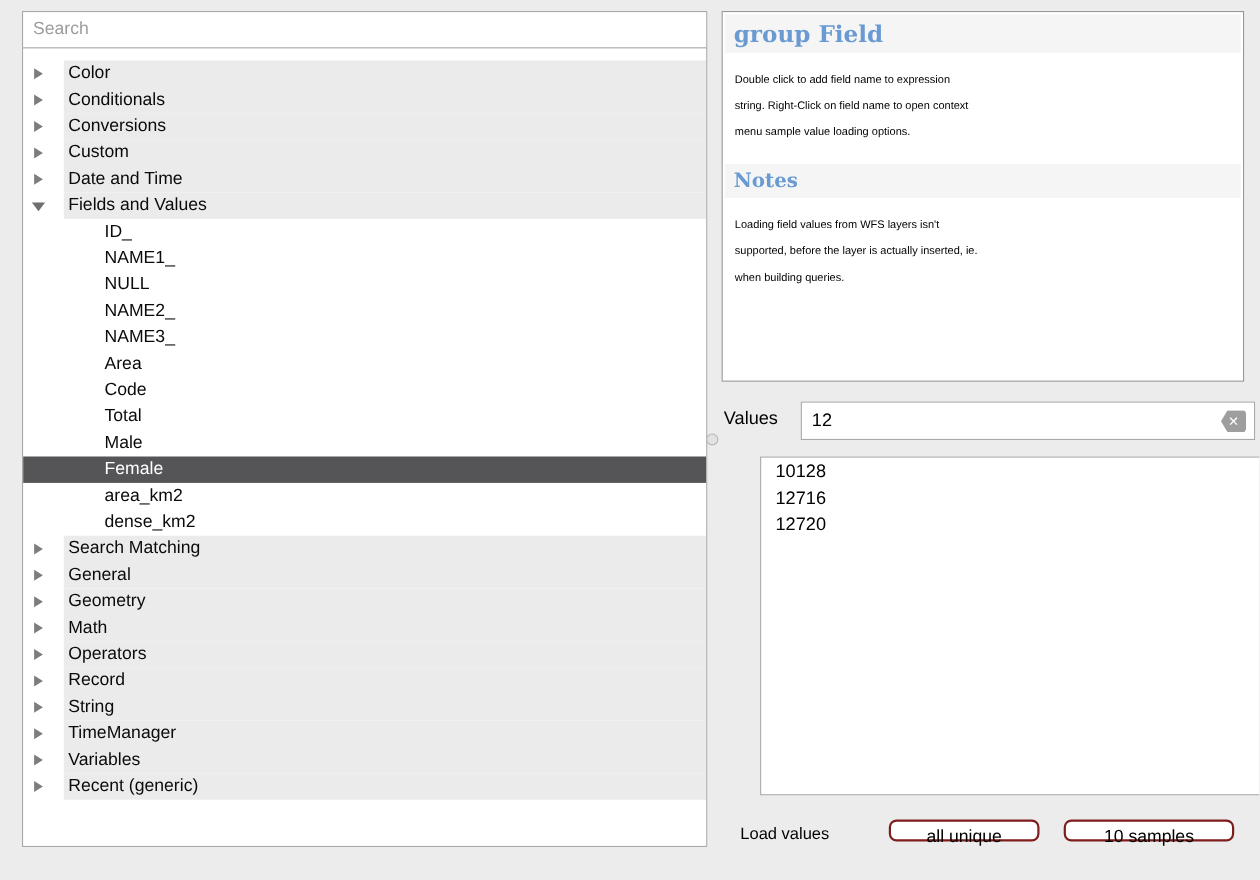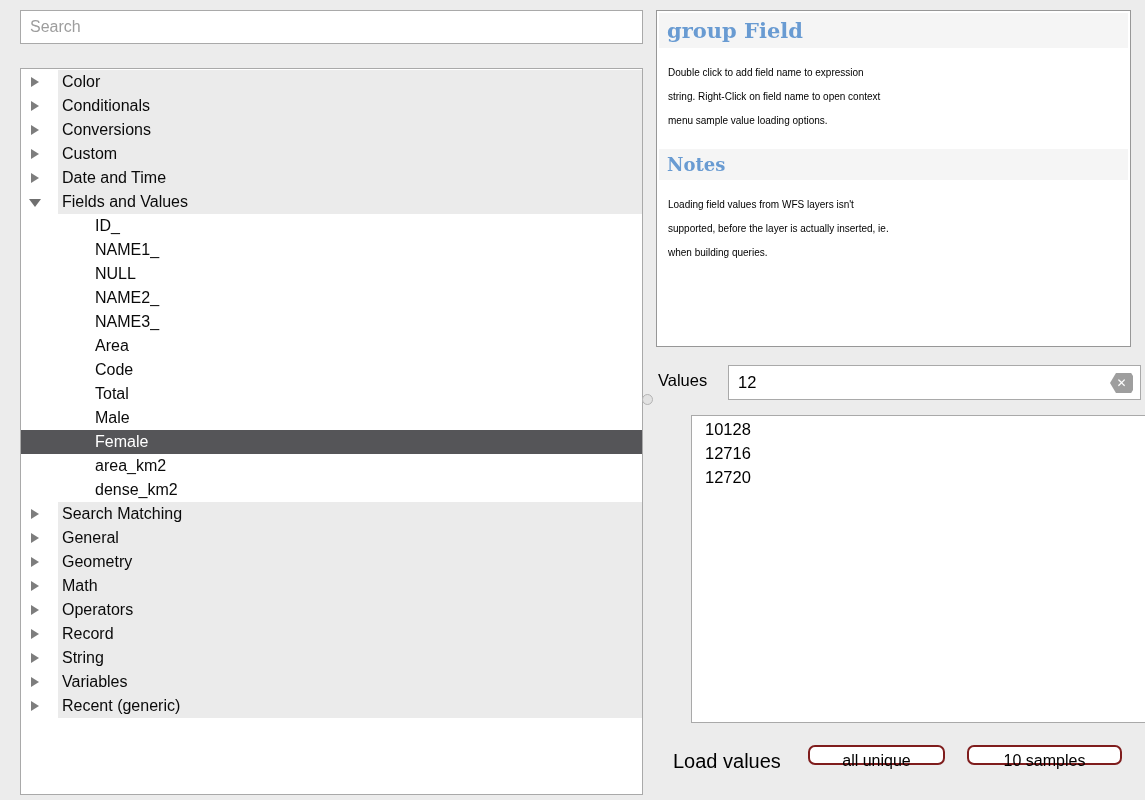--- a/index.html
+++ b/index.html
@@ -14,23 +14,23 @@
   
   #search-input {
     position:absolute; left:20px; top:10px; width:623px; height:34px;
     border:1px solid #a9a9a9; background:#fff;
     font-family:"Liberation Sans","DejaVu Sans",sans-serif;
     font-size:16px; color:#b91c1c; padding:0 9px; outline:none;
   }
   #search-input::placeholder { color:#9d9d9d; opacity:1; }
 
   #tree {
-    position:absolute; left:20px; top:68px; width:623px; height:727px;
+    position:absolute; left:20px; top:43px; width:623px; height:727px;
     background:#fff; border:1px solid #a9a9a9; overflow:hidden;
-    padding-top:1px;
+    padding-top:11px;
   }
   .tree-row { position:relative; height:24px; cursor:default; }
   .tree-row .row-bg { position:absolute; top:0; bottom:0; left:37px; right:0; background:transparent; }
   .tree-row.group .row-bg { background:#ebebeb; }
   .tree-row.selected .row-bg { left:0; background:#555558; }
   .tree-row .row-label {
     position:absolute; top:0; height:24px; line-height:24px;
     font-size:16px; color:#0a0a0a; white-space:nowrap;
   }
   .tree-row.group .row-label { left:41px; }
@@ -101,21 +101,21 @@
     position:absolute; left:691px; top:415px; width:485px; height:308px;
     background:#fff; border:1px solid #a9a9a9; overflow:hidden; padding-top:1px;
   }
   .value-item {
     height:24px; line-height:24px; padding-left:13px;
     font-size:16.5px; color:#000;
   }
 
   
   #load-values-label {
-    position:absolute; left:673px; top:750px; font-size:20px; color:#000;
+    position:absolute; left:673px; top:750px; font-size:15px; color:#000;
   }
   .mac-button {
     position:absolute; height:20px; background:#fff;
     border:2px solid #7f1d1d; border-radius:7px;
     font-family:"Liberation Sans","DejaVu Sans",sans-serif;
     font-size:16px; color:#000; text-align:center; line-height:28px;
     cursor:default;
   }
   #all-unique-button { left:808px; top:745px; width:137px; }
   #samples-button { left:967px; top:745px; width:155px; }
@@ -272,20 +272,25 @@
         <span class="twisty"></span>
         <span class="row-label">Record</span>
       </div>
 
       <div class="tree-row group">
         <span class="row-bg"></span>
         <span class="twisty"></span>
         <span class="row-label">String</span>
       </div>
 
+      <div class="tree-row group">
+        <span class="row-bg"></span>
+        <span class="twisty"></span>
+        <span class="row-label">TimeManager</span>
+      </div>
 
       <div class="tree-row group">
         <span class="row-bg"></span>
         <span class="twisty"></span>
         <span class="row-label">Variables</span>
       </div>
 
       <div class="tree-row group">
         <span class="row-bg"></span>
         <span class="twisty"></span>

